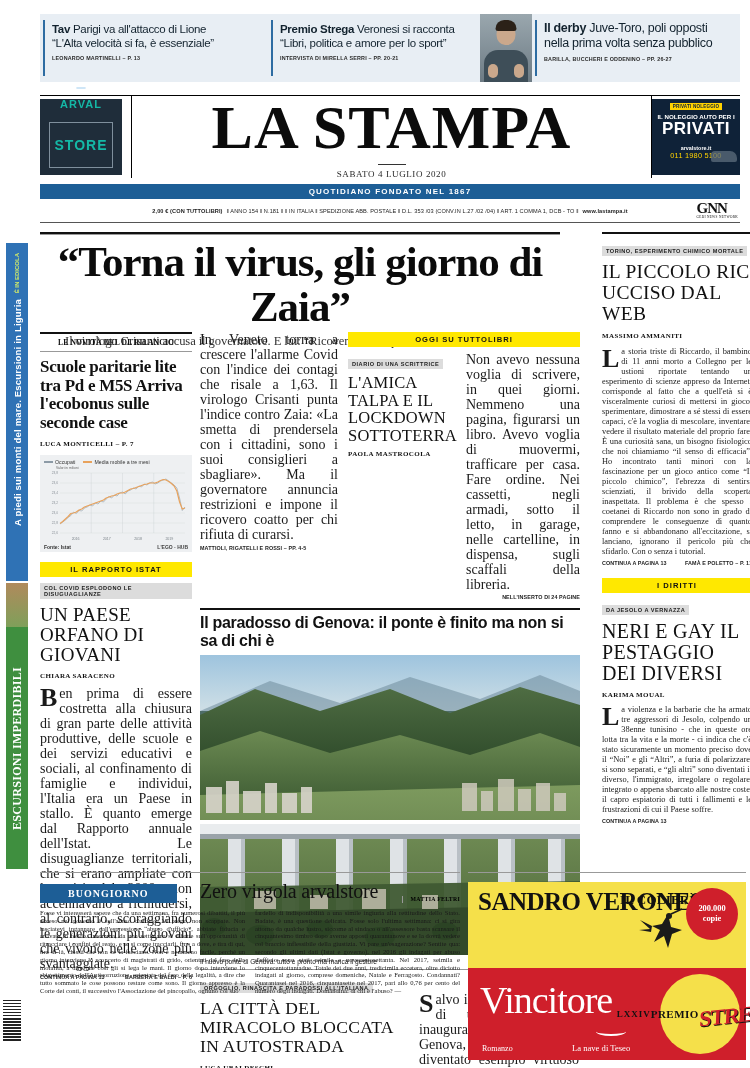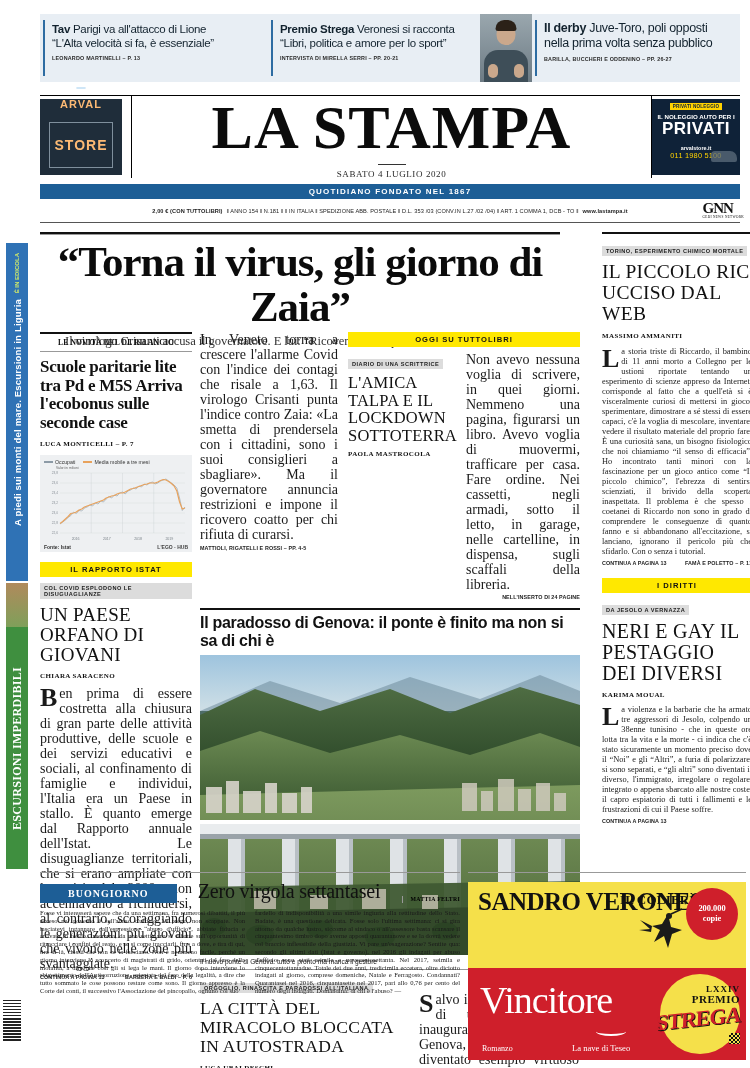--- a/index.html
+++ b/index.html
@@ -34,21 +34,21 @@
   .face .head { position:absolute; left:50%; top:9px; transform:translateX(-50%); width:19px; height:22px; border-radius:50% 50% 45% 45%; background:#caa88c;}
   .face .hair { position:absolute; left:50%; top:6px; transform:translateX(-50%); width:21px; height:11px; border-radius:11px 11px 3px 3px; background:#2b2118;}
   .face .body { position:absolute; left:50%; bottom:0; transform:translateX(-50%); width:44px; height:32px; border-radius:14px 14px 0 0; background:#3e4e58;}
   .face .h1, .face .h2 { position:absolute; bottom:4px; width:10px; height:14px; border-radius:5px; background:#caa88c;}
   .face .h1 { left:8px; } .face .h2 { right:8px; }
 
   
   .masthead { position:absolute; left:40px; top:96px; width:700px; height:82px; display:flex; align-items:center; }
   .mh-rule-top { position:absolute; left:40px; top:95px; width:700px; height:1px; background:#000; }
   .arval {
-    width:82px; height:76px; background:#1f2d3a; color:#fdba74; position:relative;
+    width:82px; height:76px; background:#1f2d3a; color:#14b8a6; position:relative;
     display:flex; flex-direction:column; align-items:center; justify-content:center; gap:12px;
     font-family:"Liberation Sans", sans-serif;
   }
   .arval .sq { width:16px; height:20px; background:#2f7fbe; border-radius:2px; margin-bottom:2px; position:relative;}
   .arval .sq::after{content:"";position:absolute;inset:3px;border:1.5px solid #cfe6f7;border-radius:1px;}
   .arval .a1 { font-size:11px; font-weight:700; letter-spacing:1px;}
   .arval .a2 { font-size:14px; font-weight:700; letter-spacing:1px; border:1px solid #7f8f9c; padding:14px 5px;}
   .arval .a3 { font-size:8px; font-weight:700; margin-top:2px;}
   .mh-sep { width:1px; align-self:stretch; background:#000; margin:0 0 0 9px; }
   .mh-center { flex:1; text-align:center; position:relative; }
@@ -77,21 +77,21 @@
     color:#fff; font-family:"Liberation Sans", sans-serif; font-size:8px; font-weight:700;
     letter-spacing:1.2px; display:flex; align-items:center; justify-content:center;
   }
   .infoline {
     position:absolute; left:40px; top:204px; width:700px; height:14px;
     display:flex; align-items:center; justify-content:center; gap:4px;
     font-family:"Liberation Sans", sans-serif; font-size:5.6px; letter-spacing:.1px; color:#222;
   }
   .infoline b { font-weight:700; }
   .gnn {
-    position:absolute; right:6px; top:200px; font-family:"Liberation Serif", serif;
+    position:absolute; right:12px; top:200px; font-family:"Liberation Serif", serif;
     font-size:15px; font-weight:700; color:#111; letter-spacing:-1px;
   }
   .gnn small { display:block; font-size:3.4px; letter-spacing:.3px; font-weight:400; margin-top:-2px;}
   .rule-hair { position:absolute; left:40px; top:222px; width:700px; height:1px; background:#555;}
 
   
   .sideads { position:absolute; left:6px; top:243px; width:22px; height:626px; }
   .side-blue {
     position:absolute; top:0; left:0; width:22px; height:338px; background:#2f72b5;
     color:#fff; display:flex; align-items:center; justify-content:center;
@@ -230,21 +230,21 @@
   .ba-bird { position:absolute; right:62px; top:26px; width:46px; height:44px; }
   .ba-vinc {
     position:absolute; left:12px; top:12px; font-family:"Liberation Serif", serif;
     font-size:38px; line-height:40px; color:#fff; letter-spacing:-1px;
   }
   .ba-roman { position:absolute; left:14px; bottom:7px; font-family:"Liberation Serif", serif; font-size:8px; color:#fff;}
   .ba-pub { position:absolute; left:104px; bottom:7px; font-family:"Liberation Serif", serif; font-size:8.6px; color:#fff;}
   .ba-smile { position:absolute; left:128px; bottom:24px; width:30px; height:9px; border-bottom:2.5px solid #fff; border-radius:0 0 50% 50%;}
   .ba-strega {
     position:absolute; right:6px; top:6px; width:80px; height:80px; border-radius:50%; background:#f5e04a;
-    display:flex; flex-direction:column; align-items:flex-end; justify-content:center;
+    display:flex; flex-direction:row; align-items:center; justify-content:center;
   }
   .ba-strega .lx { font-family:"Liberation Serif", serif; font-weight:700; font-size:9px; color:#111; letter-spacing:1px; line-height:10px;}
   .ba-strega .pr { font-family:"Liberation Serif", serif; font-weight:700; font-size:11px; color:#111; letter-spacing:.5px; line-height:11px;}
   .ba-strega .st {
     font-family:"Liberation Serif", serif; font-weight:700; font-size:22px; color:#cf1f2b;
     transform:rotate(-6deg) skewX(-8deg); letter-spacing:-1px; margin-top:1px;
     text-shadow:1px 1px 0 #111;
   }
   .ba-strega .qr { width:11px; height:11px; background:repeating-conic-gradient(#111 0 25%, #f5e04a 0 50%) 0 0/4px 4px; margin-top:1px;}
   .ad-rule { position:absolute; left:468px; top:872px; width:278px; height:1px; background:#999;}
@@ -563,21 +563,21 @@
         <div class="body-txt dropcap" style="margin-top:6px; font-size:8.4px; line-height:10px;">La violenza e la barbarie che ha armato tre aggressori di Jesolo, colpendo un 38enne tunisino - che in queste ore lotta tra la vita e la morte - ci indica che c'è stato sicuramente un momento preciso dove il “Noi” e gli “Altri”, a furia di polarizzare, si sono separati, e “gli altri” sono diventati il diverso, l'immigrato, irregolare o regolare, integrato o appena sbarcato alle nostre coste, il capro espiatorio di tutti i fallimenti e le frustrazioni di cui il Paese soffre.</div>
         <div class="refline" style="margin-top:3px;">CONTINUA A PAGINA 13</div>
       </div>
     </div>
   </div>
 
   <div class="bottom">
     <div class="bg-rule"></div>
     <div class="bg-head">
       <span class="bg-badge">BUONGIORNO</span>
-      <span class="bg-title">Zero virgola settantasei</span>
+      <span class="bg-title">Zero virgola arvalstore</span>
       <span class="bg-author">MATTIA FELTRI</span>
     </div>
     <div class="bg-cols">
       <div class="bg-col">Forse vi interesserà sapere che da una settimana, fra numerosi dibattiti, il più acceso nel governo è sull'abuso d'ufficio. Vi prego, non scappate. Non lasciatevi ingannare dall'espressione “abuso d'ufficio”, abbiate fiducia e arrivate in fondo. Insomma, da una settimana si dibatte sull'opportunità di ritracciare i confini del reato, e se si come tracciarli, fino a dove, e tira di qui, tira di là, chissà che non ce la facciano. Non è nemmeno facile, perché un giorno interviene lo sconcerto di magistrati di grido, orientati dal faro della moralità, a dire che così gli si lega le mani. Il giorno dopo interviene lo sbigottimento dell'Anticorruzione, orientata dal faro della legalità, a dire che tutto sommato le cose possono restare come sono. Il giorno appresso è la Corte dei conti, il successivo l'Associazione del pincopallo, ognuno col suo</div>
       <div class="bg-col">fardello di indisponibilità a una simile ingiuria alla rettitudine dello Stato. Badate, è una questione delicata. Fosse solo l'ultima settimana: ci si gira attorno da qualche lustro, siccome al sindaco o all'assessore basta scansare il cinquantesimo timbro dopo averne apposti quarantanove e se la dovrà vedere col braccio inflessibile della giustizia. Vi pare un'esagerazione? Sentite qua: secondo gli ultimi dati (Istat e governo), nel 2016 gli indagati per abuso d'ufficio sono stati seimila e novecentosettanta. Nel 2017, seimila e cinquecentottantadue. Totale dei due anni, tredicimila eccetera, oltre diciotto indagati al giorno, comprese domeniche, Natale e Ferragosto. Condannati? Quarantasei nel 2016, cinquantasette nel 2017, pari allo 0,76 per cento del numero degli indagati. Domandina: di chi è l'abuso? —</div>
     </div>
   </div>
 
   <div class="barcode">
     <div class="bars"></div>

